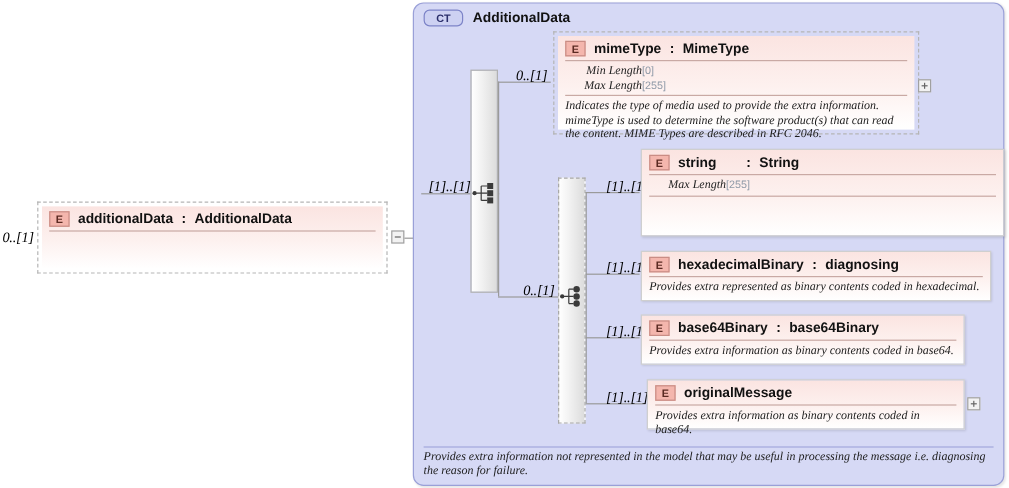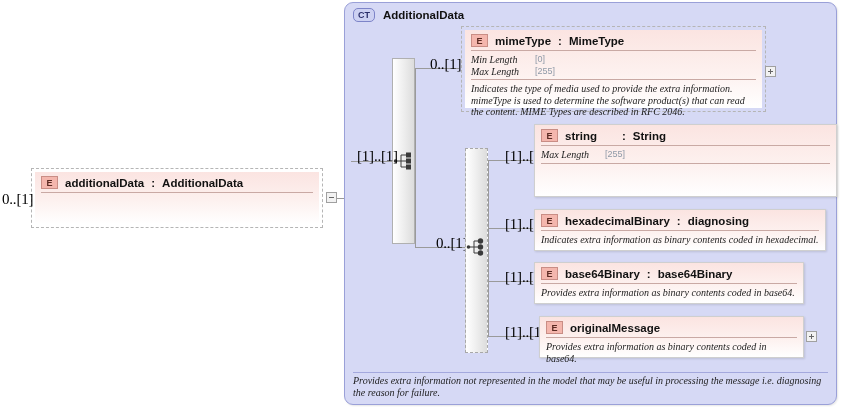--- a/index.html
+++ b/index.html
@@ -26,21 +26,22 @@
   .line-v {
     position: absolute;
     width: 0;
     border-left: 1px solid #9a9a9a;
   }
 
   
   .card {
     position: absolute;
     font-family: "Liberation Serif", serif;
-    font-size: 15px;
+    font-style: italic;
+    font-size: 12px;
     color: #000000;
     white-space: nowrap;
     letter-spacing: -0.2px;
   }
 
   
   .pmbox {
     position: absolute;
     width: 11px;
     height: 11px;
@@ -132,20 +133,21 @@
     border-top: 1px solid #c9a9a4;
     margin: 0 0 3px 0;
   }
   .facets {
     font-family: "Liberation Serif", serif;
     font-size: 10px;
     font-style: italic;
     color: #222;
     line-height: 11.5px;
     margin-bottom: 2px;
+    text-align: right;
   }
   .facets .frow { display: flex; }
   .facets .fname { width: 64px; flex: 0 0 auto; }
   .facets .fval { color: #8f9aa8; font-style: normal; font-family: "Liberation Sans", sans-serif; font-size: 9px; }
   .doc {
     font-family: "Liberation Serif", serif;
     font-size: 10px;
     font-style: italic;
     color: #1c1c1c;
     line-height: 11.5px;
@@ -173,21 +175,21 @@
   }
   .ctheader {
     position: absolute;
     left: 8px;
     top: 5px;
     display: flex;
     align-items: center;
     gap: 8px;
   }
   .ctbadge {
-    width: 22px;
+    width: 33px;
     height: 14px;
     border: 1px solid #7d84c8;
     border-radius: 5px;
     background: #cdd1f2;
     font-size: 9px;
     font-weight: bold;
     color: #2b2f6b;
     text-align: center;
     line-height: 13px;
     box-sizing: border-box;
@@ -340,21 +342,21 @@
 
 <div class="elembox" style="left:534px; top:209px; width:292px; height:42px;">
   <div class="content">
     <div class="ehead">
       <span class="ebadge">E</span>
       <span class="ename">hexadecimalBinary</span>
       <span class="etype">:</span>
       <span class="etype">diagnosing</span>
     </div>
     <div class="sep"></div>
-    <div class="doc">Indicates extra information as binary contents coded in hexadecimal.</div>
+    <div class="doc">Provides extra represented as binary contents coded in hexadecimal.</div>
   </div>
 </div>
 
 <div class="elembox" style="left:534px; top:262px; width:270px; height:42px;">
   <div class="content">
     <div class="ehead">
       <span class="ebadge">E</span>
       <span class="ename">base64Binary</span>
       <span class="etype">:</span>
       <span class="etype">base64Binary</span>

